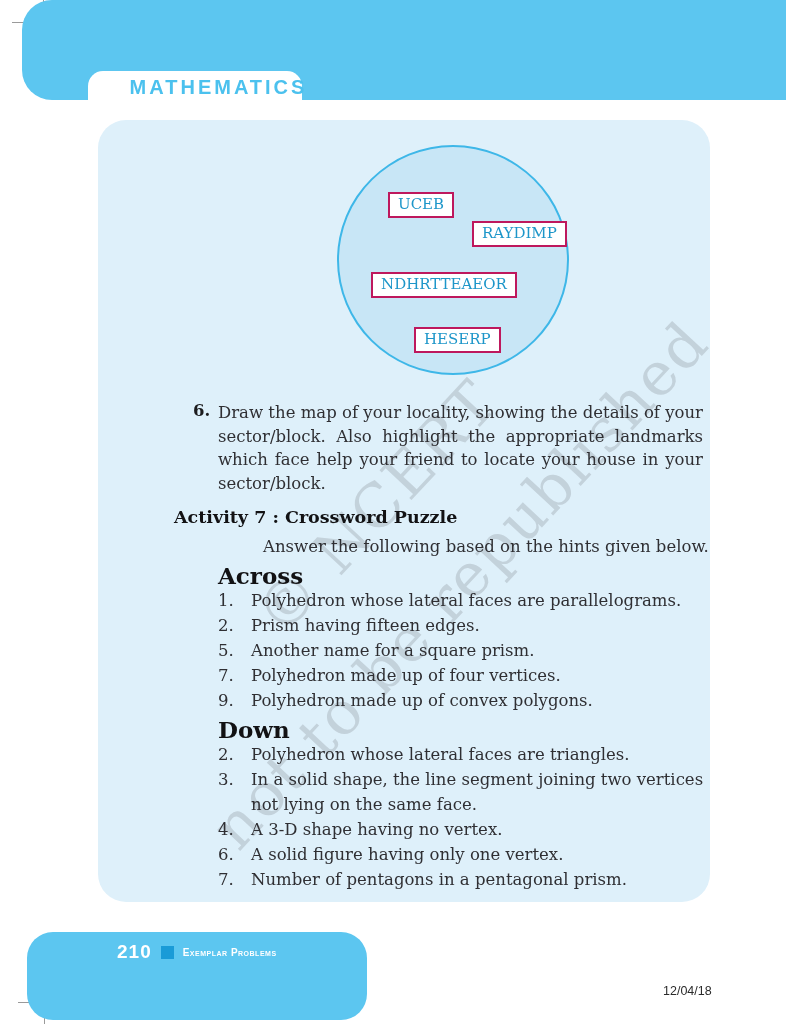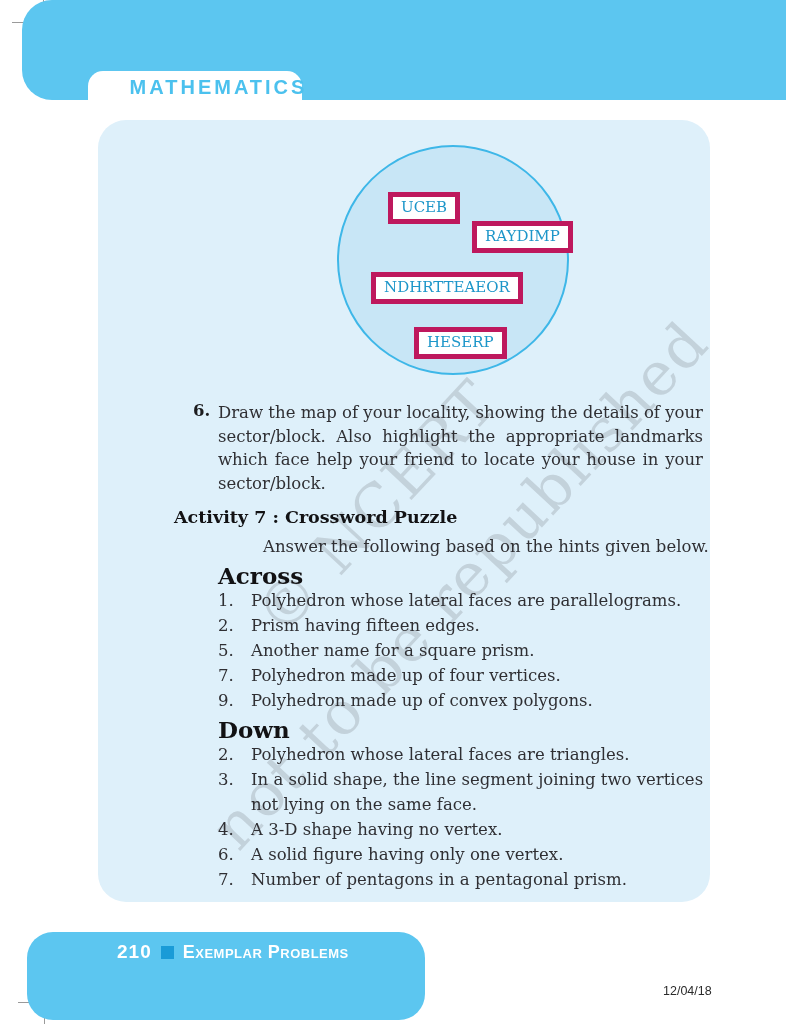--- a/index.html
+++ b/index.html
@@ -43,21 +43,21 @@
     font-size:60px; line-height:114px; letter-spacing:2px;
     color:#878e96; opacity:0.30; white-space:nowrap; pointer-events:none;
   }
 
   
   .circle {
     position:absolute; left:239px; top:25px; width:232px; height:230px;
     background:#c8e6f6; border:2px solid #3eb7e8; border-radius:50%; z-index:0;
   }
   .wordbox {
-    position:absolute; z-index:2; background:#ffffff; border:5px solid #be185d;
+    position:absolute; z-index:2; background:#ffffff; border:2px solid #be185d;
     color:#1d96c9; font-size:15px; line-height:19px; padding:1px 8px 2px;
     white-space:nowrap;
   }
   .wb0 { left:290px; top:72px; }
   .wb1 { left:374px; top:101px; }
   .wb2 { left:273px; top:152px; }
   .wb3 { left:316px; top:207px; }
 
   
   .content {
@@ -70,32 +70,32 @@
 
   .activity { margin:12px 0 8px 76px; font-size:17.5px; font-weight:bold; color:#121214; }
   .instruction { margin:5px 0 0 165px; line-height:24px; }
   .sec { margin:4px 0 0 120px; font-size:23px; font-weight:bold; color:#121214; line-height:25px; }
   .clue { display:flex; margin-left:120px; width:492px; line-height:25px; }
   .cnum { flex:none; width:33px; }
   .ctext { flex:1; }
 
   
   .footer {
-    position:absolute; left:27px; top:932px; width:398px; height:88px;
+    position:absolute; left:27px; top:932px; width:340px; height:88px;
     background:#5cc6f0; border-radius:26px;
   }
   .footer-row { display:flex; align-items:center; margin:9px 0 0 90px; gap:9px; }
   .pagenum {
     color:#ffffff; font-family:"Liberation Sans", sans-serif;
     font-weight:bold; font-size:19px; letter-spacing:1px;
   }
   .fsq { display:inline-block; width:13px; height:13px; background:#1a9bd7; }
   .flabel {
     color:#ffffff; font-family:"Liberation Sans", sans-serif; font-weight:bold;
-    font-size:18px; font-variant-caps:small-caps; letter-spacing:0.5px;
+    font-size:10px; font-variant-caps:small-caps; letter-spacing:0.5px;
   }
 
   .datestamp {
     position:absolute; left:663px; top:984px;
     font-family:"Liberation Sans", sans-serif; font-size:12.5px; color:#2b2b2b;
   }
 </style>
 </head>
 <body>
 

